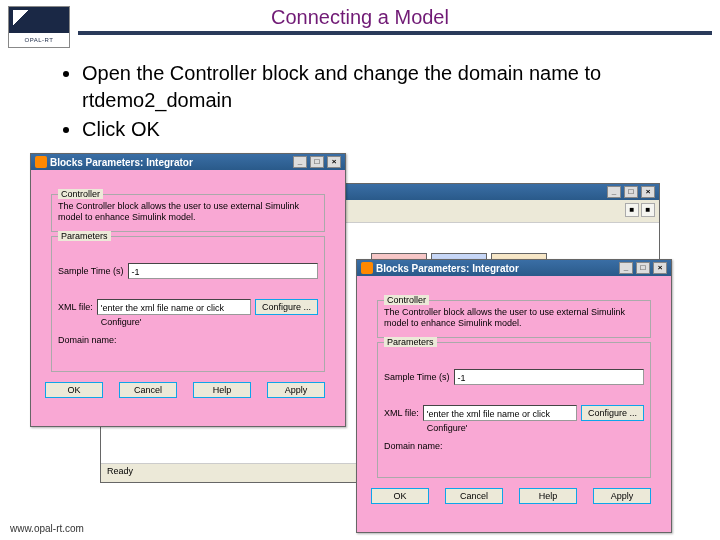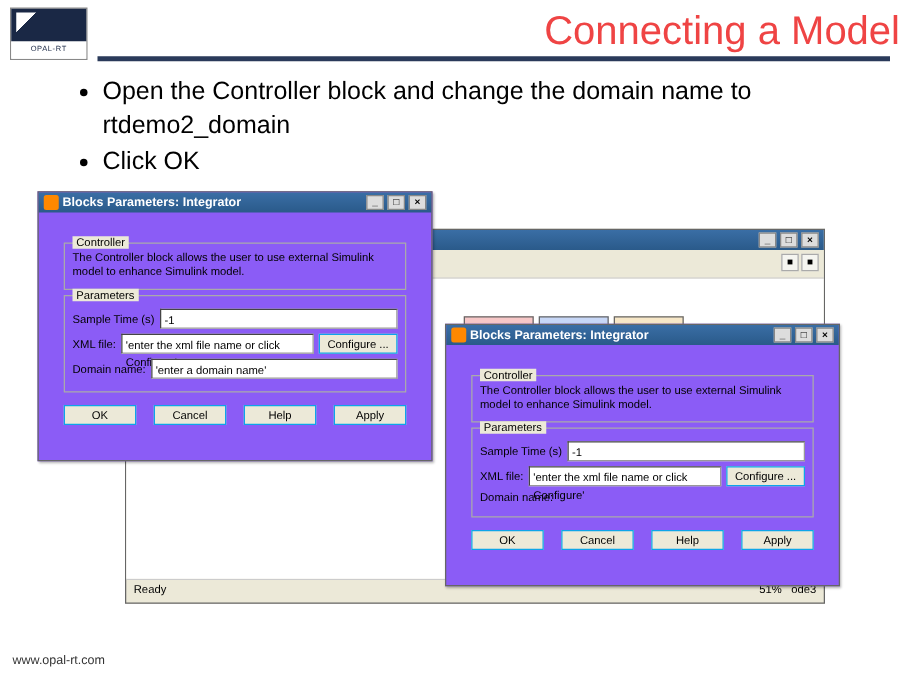--- a/index.html
+++ b/index.html
@@ -2,40 +2,40 @@
 <html><head>
 <meta charset="utf-8">
 <style>
 *{box-sizing:border-box;margin:0;padding:0}
 body{width:720px;height:540px;background:#fff;font-family:Arial,sans-serif;position:relative;overflow:hidden}
 .header{position:relative;height:46px}
 .logo{position:absolute;left:8px;top:6px;width:62px;height:42px;background:#fff;border:1px solid #888}
 .logo-top{height:26px;background:#1a2845;position:relative}
 .logo-top::before{content:"";position:absolute;left:4px;top:3px;width:20px;height:20px;background:linear-gradient(135deg,#fff 40%,transparent 40%)}
 .logo-bottom{height:14px;background:#fff;font-size:6px;text-align:center;line-height:14px;color:#1a2845;letter-spacing:0.5px}
-.title{text-align:right;font-size:32px;padding-top:6px;color:#ef4444}
+.title{text-align:center;font-size:20px;padding-top:6px;color:#701a75}
 .title-line{height:4px;background:#2a3a5a;margin:2px 8px 0 78px}
 .bullets{padding:14px 30px 8px 50px;font-size:20px;color:#000;line-height:1.35}
 .bullets li{list-style:disc;margin-left:32px;margin-bottom:2px}
 .canvas{position:relative;height:340px}
 
-.dlg{position:absolute;background:#8b5cf6;border:1px solid #666;box-shadow:1px 1px 2px rgba(0,0,0,0.3);font-size:10px}
+.dlg{position:absolute;background:#f9a8d4;border:1px solid #666;box-shadow:1px 1px 2px rgba(0,0,0,0.3);font-size:10px}
 .dlg-title{background:linear-gradient(#3a6ea5,#2a5a8a);color:#fff;padding:2px 4px;font-size:10px;display:flex;align-items:center;gap:3px;font-weight:bold}
 .dlg-title .spacer{flex:1}
 .dlg-title .tbtn{width:14px;height:12px;background:#ddd;border:1px solid #888;font-size:8px;text-align:center;line-height:10px;color:#000}
 .dlg-icon{width:12px;height:12px;background:#f80;border-radius:2px}
 .dlg-body{padding:20px;color:#000}
 .grp{border:1px solid #aaa;margin:4px 0;padding:6px 6px 6px 6px;position:relative}
 .grp-label{position:absolute;top:-6px;left:6px;background:#ece9d8;padding:0 3px;font-size:9px}
 .desc{font-size:9px;line-height:1.2;margin-bottom:2px}
-.row{display:flex;align-items:center;gap:4px;margin:4px 0}
+.row{display:flex;align-items:center;gap:4px;margin:20px 0}
 .lbl{font-size:9px;white-space:nowrap}
 .inp{flex:1;background:#fff;border:1px inset #999;padding:1px 3px;font-size:9px;height:16px;line-height:14px}
 .btn{background:#ece9d8;border:1px solid #0ea5e9;padding:2px 6px;font-size:9px;min-width:58px;text-align:center}
-.dlg-footer{display:flex;justify-content:space-between;gap:4px;padding:6px 0 8px 0}
+.dlg-footer{display:flex;justify-content:flex-end;gap:16px;padding:6px 0 8px 0}
 
 .simwin{position:absolute;background:#ece9d8;border:1px solid #666;font-size:9px}
 .simwin .toolbar{background:#ece9d8;padding:3px 4px;font-size:9px;display:flex;gap:2px;border-bottom:1px solid #ccc}
 .simwin .tool{width:14px;height:14px;border:1px solid #aaa;background:#f5f5f0;font-size:8px;text-align:center;line-height:12px}
 .simwin .diagram{background:#fff;height:240px;position:relative}
 .simwin .status{border-top:1px solid #ccc;padding:2px 6px;font-size:9px;display:flex;justify-content:space-between}
 .block{position:absolute;border:1px solid #666;font-size:8px;text-align:center;display:flex;align-items:center;justify-content:center}
 
 .footer{position:absolute;bottom:6px;left:10px;font-size:10px;color:#333}
 </style>
@@ -108,21 +108,20 @@
           <span class="lbl">Sample Time (s)</span>
           <div class="inp">-1</div>
         </div>
         <div class="row">
           <span class="lbl">XML file:</span>
           <div class="inp">'enter the xml file name or click Configure'</div>
           <div class="btn">Configure ...</div>
         </div>
         <div class="row">
           <span class="lbl">Domain name:</span>
-          <div class="inp">'enter a domain name'</div>
         </div>
       </div>
       <div class="dlg-footer">
         <div class="btn">OK</div>
         <div class="btn">Cancel</div>
         <div class="btn">Help</div>
         <div class="btn">Apply</div>
       </div>
     </div>
   </div>

